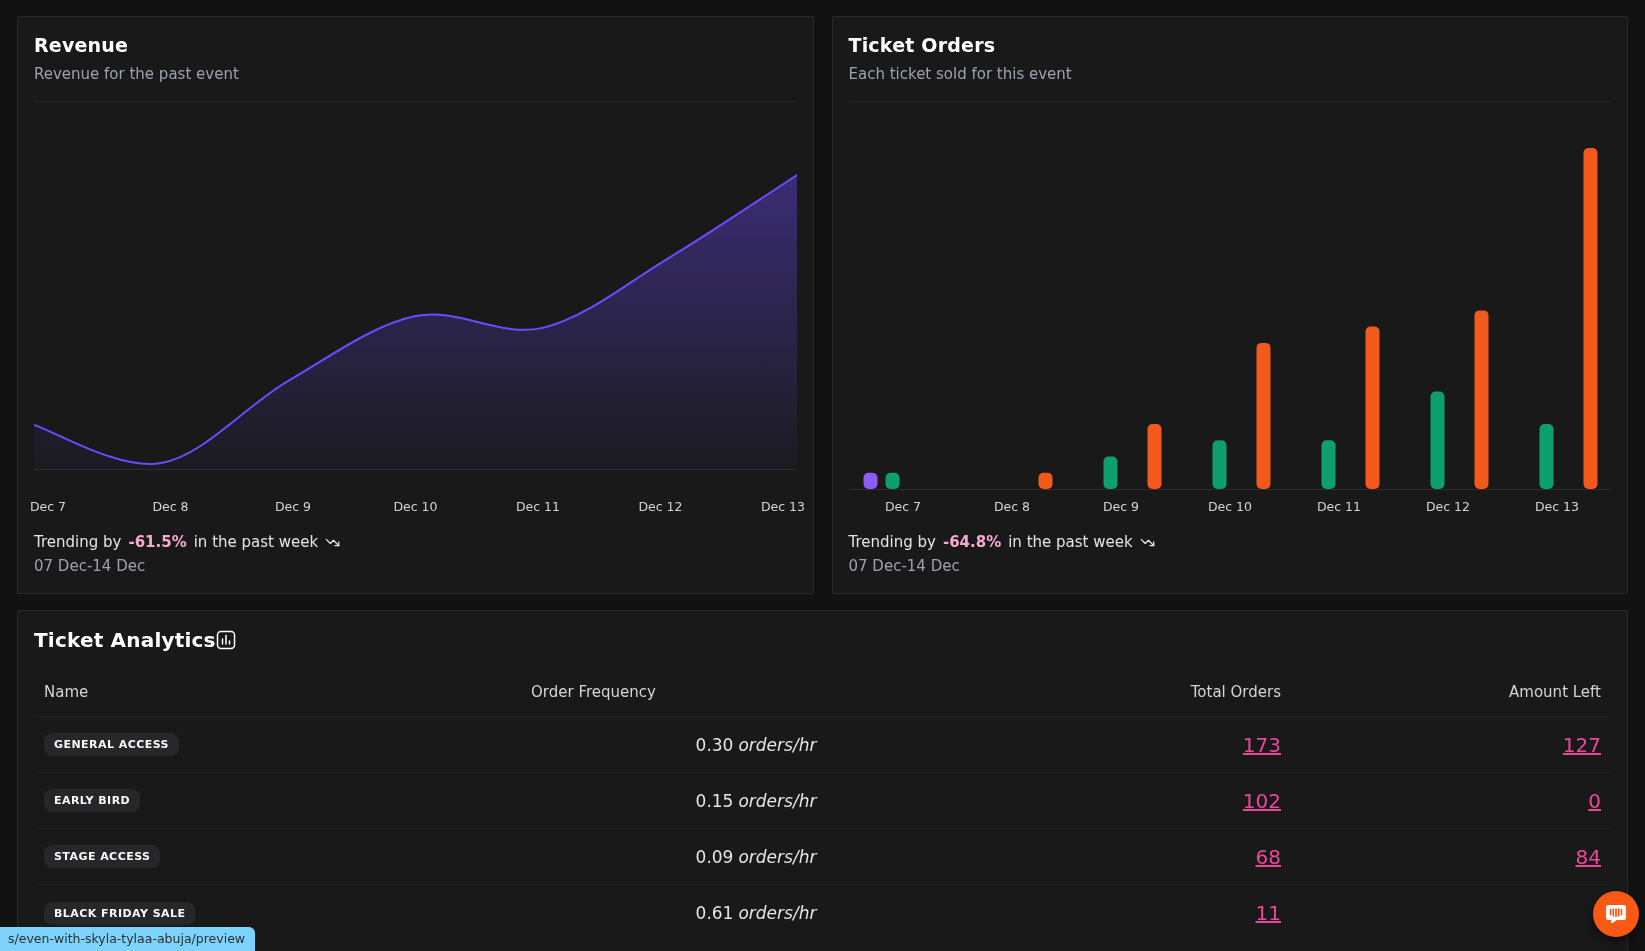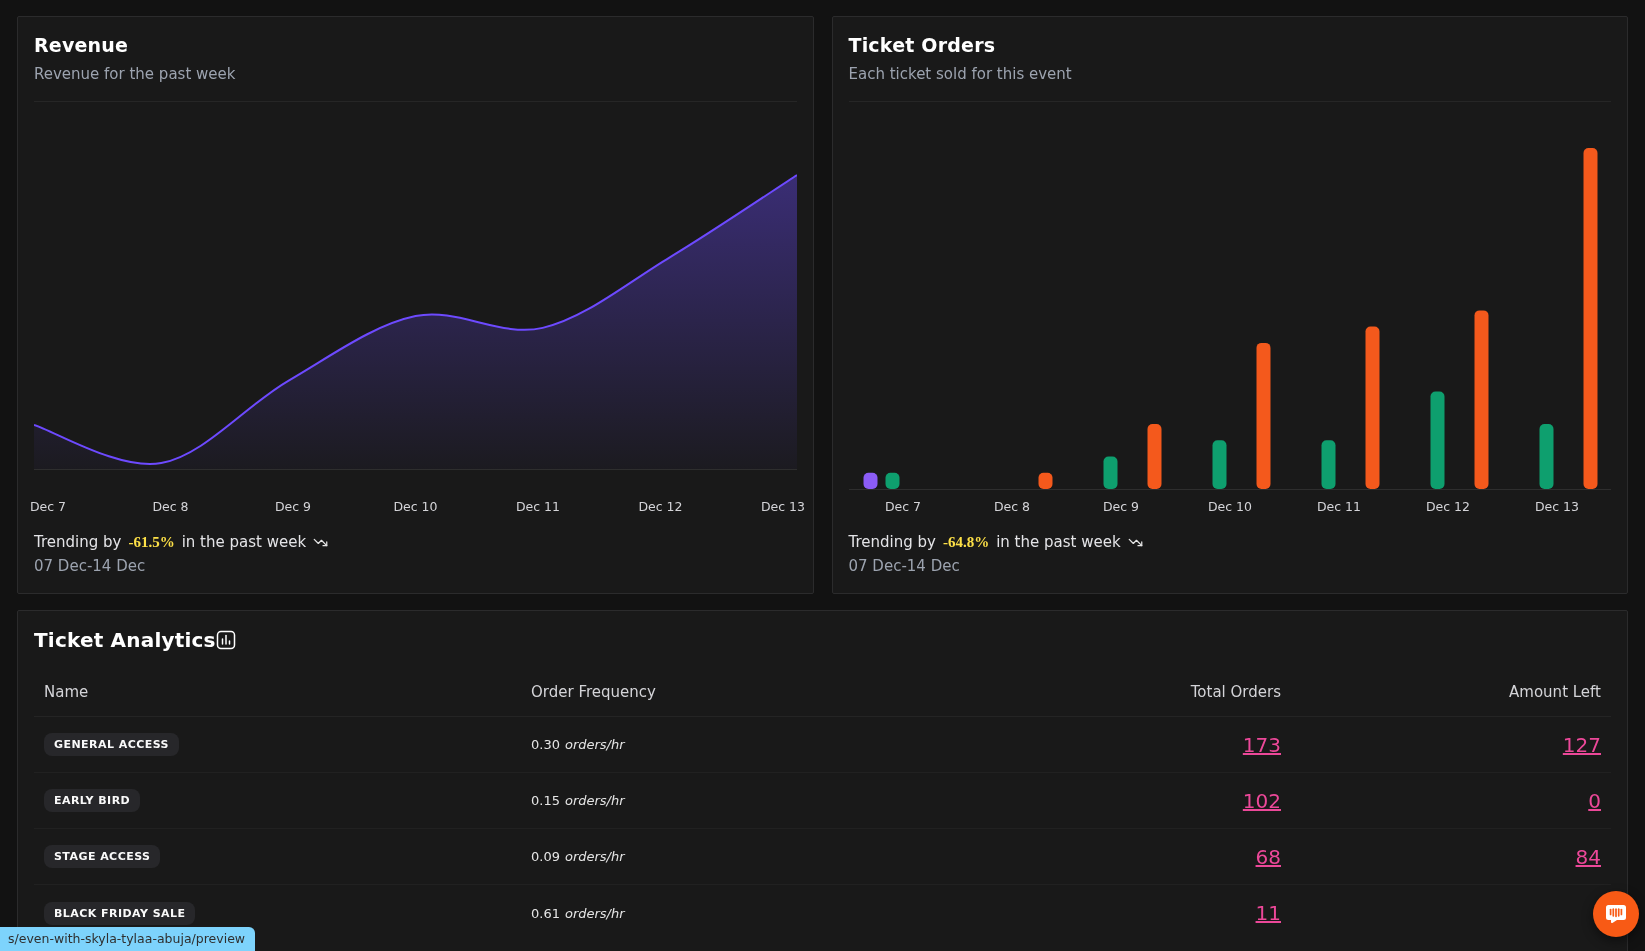--- a/index.html
+++ b/index.html
@@ -32,21 +32,21 @@
   #revenue-xlabels { margin-top:30px; }
   #orders-xlabels  { margin-top:10px; }
   .xlabel {
     position:absolute; top:0; transform:translateX(-50%);
     font-size:12.5px; line-height:14px; color:#d4d4d8; white-space:nowrap;
   }
   .trend-line {
     margin-top:17px; font-size:15px; line-height:22px; color:#e4e4e7;
     display:flex; align-items:center; gap:7px;
   }
-  .trend-line b { color:#fde047; font-weight:700;font-family:Liberation Serif, serif; }
+  .trend-line b { color:#f9a8d4; font-weight:700; }
   .trend-icon { display:flex; align-items:center; }
   .date-range { margin-top:2px; font-size:15px; line-height:22px; color:#9ca3af; }
 
   
   .analytics-card { width:100%; }
   .analytics-head { display:flex; align-items:center; margin-bottom:14px; }
   .analytics-title { font-size:20px; font-weight:700; line-height:26px; letter-spacing:.2px; }
   .t-grid {
     display:grid;
     grid-template-columns:487px 1fr 300px 320px;
@@ -57,21 +57,21 @@
   .t-header .th { font-size:15px; color:#d4d4d8; font-weight:400; }
   .t-row { height:56px; border-bottom:1px solid rgba(255,255,255,.035); }
   .t-row:last-child { border-bottom:none; }
   .col-right { text-align:right; }
   .badge {
     display:inline-block; background:#27272a; color:#fafafa;
     border-radius:8px; padding:5px 10px;
     font-size:11px; font-weight:700; letter-spacing:.45px; line-height:13px;
     white-space:nowrap;
   }
-  .freq { font-size:13px; color:#e5e5e5; }
+  .freq { font-size:17px; color:#e5e5e5;text-align:center; }
   .freq .unit { font-style:italic; margin-left:5px; }
   .num { font-size:20px; color:#ec4899;text-decoration:underline; }
 
   
   .status-tooltip {
     position:fixed; left:0; bottom:0; z-index:50;
     background:#7dd3fc; color:#2f2f2f;
     font-size:12.5px; line-height:15px;
     padding:4px 10px 5px 8px;
     border-top-right-radius:6px;
@@ -89,21 +89,21 @@
 </style>
 </head>
 <body>
 
 <div class="page">
 
   <div class="top-row">
 
     <section class="card chart-card">
       <h2 class="card-title">Revenue</h2>
-      <p class="card-sub">Revenue for the past week</p>
+      <p class="card-sub">Revenue for the past event</p>
 
       <div class="plot" id="revenue-plot">
           <svg width="763" height="367">
             <defs>
               <linearGradient id="areaFill" x1="0" y1="0" x2="0" y2="1">
                 <stop offset="0%" stop-color="rgba(108,76,255,0.40)"></stop>
                 <stop offset="100%" stop-color="rgba(108,76,255,0.03)"></stop>
               </linearGradient>
             </defs>
             <path d="M0.0,322.9 C21.2,329.3 84.8,368.5 127.2,361.1 C169.6,353.8 211.9,303.3 254.3,278.8 C296.7,254.3 339.1,222.9 381.5,214.1 C423.9,205.3 466.3,235.7 508.7,225.9 C551.1,216.1 593.4,180.8 635.8,155.3 C678.2,129.8 741.8,86.7 763.0,73.0 L763,367 L0,367 Z" fill="url(#areaFill)"></path>

